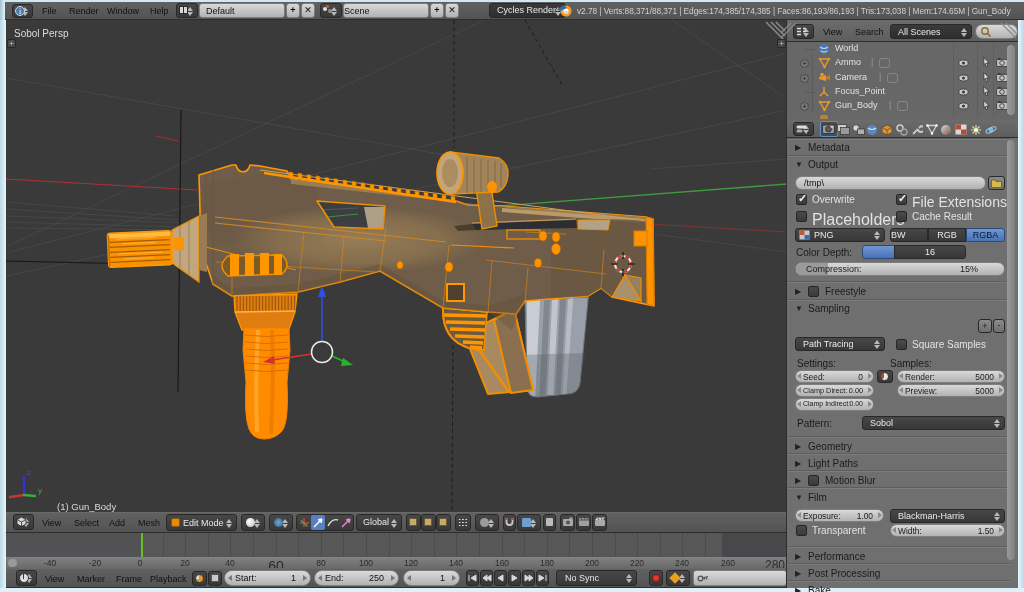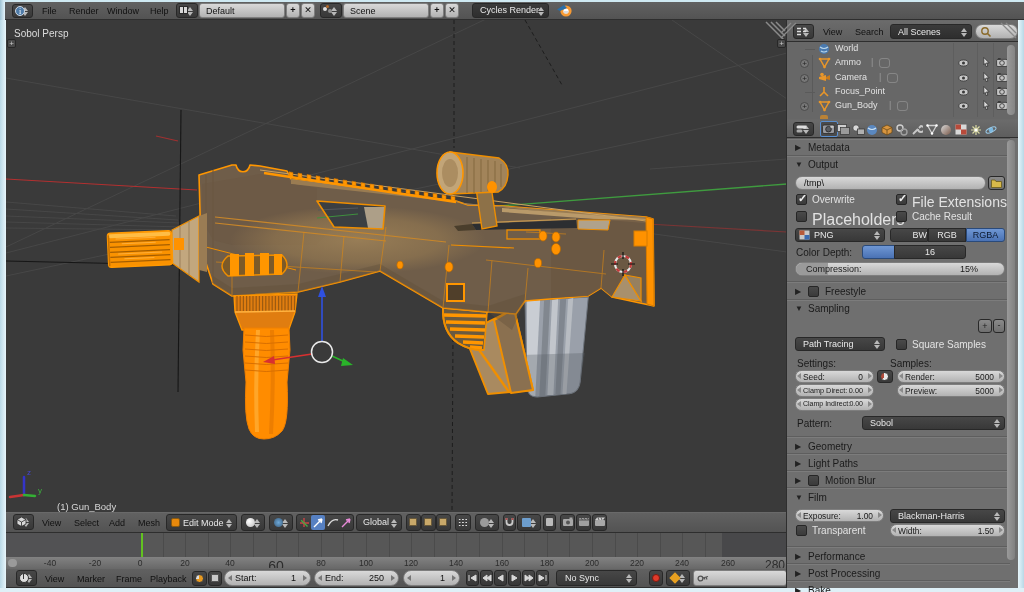--- a/index.html
+++ b/index.html
@@ -37,30 +37,31 @@
 <div class="abs" style="left:183px;top:6px;width:1px;height:8px;background:#2a2a2a"></div>
 <div class="abs pill" style="left:199px;top:3px;width:86px;height:15px;border-radius:3px;line-height:14px;padding-left:6px">Default</div>
 <div class="abs pill" style="left:286px;top:3px;width:14px;height:15px;border-radius:3px;text-align:center;line-height:13px;font-weight:bold">+</div>
 <div class="abs pill" style="left:301px;top:3px;width:14px;height:15px;border-radius:3px;text-align:center;line-height:13px">✕</div>
 <div class="abs btnD" style="left:320px;top:3px;width:22px;height:15px">
       <span class="updn"></span>
     </div>
 <div class="abs" style="left:323px;top:7px;width:4px;height:4px;border-radius:50%;background:#e0e0e0"></div>
 <div class="abs" style="left:328px;top:9px;width:4px;height:4px;border-radius:50%;background:#909090"></div>
 <div class="abs" style="left:326px;top:5px;width:3px;height:3px;border-radius:50%;background:#b46a2a"></div>
-<div class="abs pill" style="left:343px;top:3px;width:86px;height:15px;border-radius:3px;line-height:14px;padding-left:6px">Scene</div>
+<div class="abs pill" style="left:343px;top:3px;width:86px;height:15px;border-radius:3px;line-height:14px;">Scene</div>
 <div class="abs pill" style="left:430px;top:3px;width:14px;height:15px;border-radius:3px;text-align:center;line-height:13px;font-weight:bold">+</div>
 <div class="abs pill" style="left:445px;top:3px;width:14px;height:15px;border-radius:3px;text-align:center;line-height:13px">✕</div>
-<div class="abs btnD" style="left:472px;top:3px;width:77px;height:15px;line-height:13px;padding-left:7px;background:linear-gradient(#3a3a3a,#2e2e2e)">Cycles Render<span class="updn"></span></div>
+<div class="abs btnD" style="left:489px;top:3px;width:77px;height:15px;line-height:13px;padding-left:7px;background:linear-gradient(#3a3a3a,#2e2e2e)">Cycles Render<span class="updn"></span></div>
 <svg class="abs" style="left:557px;top:3px" width="16" height="15" viewBox="0 0 16 15">
 <circle cx="9" cy="8" r="5.6" fill="#f79a33"></circle>
       <circle cx="9" cy="8" r="2.6" fill="#fff"></circle>
 <path d="M0,6.5 L7,2 L10,5 L3,8 Z" fill="#2a6fa8"></path>
       <path d="M9,8 m-2.6,0 a2.6,2.6 0 0 0 5.2,0 Z" fill="#dcdcdc"></path>
 </svg>
+<div class="abs" style="left:577px;top:6px;color:#d0d0d0;font-size:8.3px;letter-spacing:-0.05px;white-space:nowrap">v2.78 | Verts:88,371/88,371 | Edges:174,385/174,385 | Faces:86,193/86,193 | Tris:173,038 | Mem:174.65M | Gun_Body</div>
 <div class="abs" style="left:0;top:20px;width:6px;height:572px;background:linear-gradient(90deg,#b9d8e6,#e8f6fb)"></div>
 <div class="abs" style="left:1018px;top:20px;width:6px;height:572px;background:linear-gradient(90deg,#e8f6fb,#b9d8e6)"></div>
 <div class="abs" style="left:0;top:588px;width:1024px;height:4px;background:#dff0f7"></div>
 <div class="abs" style="left:6px;top:20px;width:781px;height:492px;background:#3a3a3a">
 <svg width="781" height="492" viewBox="0 0 781 492">
 <g stroke="#474747" stroke-width="1" fill="none">
 <path d="M0,58 L514,148"></path>
 <path d="M0,227 L520,-20"></path>
 <path d="M0,233 L781,33"></path>
 <path d="M0,256 L781,90"></path>
@@ -664,21 +665,21 @@
 <div class="abs" style="left:912px;top:211px;color:#e2e2e2;font-size:10px">Cache Result</div>
 <div class="abs btnD" style="left:795px;top:228px;width:90px;height:14px">
       <span class="updn"></span>
     </div>
 <svg class="abs" style="left:799px;top:230px" width="11" height="10" viewBox="0 0 11 10">
       <rect x="0.5" y="0.5" width="10" height="9" fill="#c8c8c8"></rect>
       <rect x="0.5" y="0.5" width="5" height="4.5" fill="#b85a3a"></rect>
       <rect x="5.5" y="5" width="5" height="4.5" fill="#3a6ab0"></rect>
     </svg>
 <div class="abs" style="left:814px;top:230px;color:#e8e8e8;font-size:9px">PNG</div>
-<div class="abs btnD" style="left:890px;top:228px;width:38px;height:14px;border-radius:3px 0 0 3px;text-align:right;line-height:13px">BW</div>
+<div class="abs btnD" style="left:890px;top:228px;width:38px;height:14px;border-radius:3px 0 0 3px;text-align:left;line-height:13px">BW</div>
 <div class="abs btnD" style="left:928px;top:228px;width:38px;height:14px;border-radius:0;text-align:center;line-height:13px">RGB</div>
 <div class="abs" style="left:966px;top:228px;width:39px;height:14px;background:linear-gradient(#6f97d4,#4a72b4);border:1px solid #2a4a7a;border-radius:0 3px 3px 0;text-align:center;line-height:13px;color:#0c1a30;font-size:9px">RGBA</div>
 <div class="abs ph" style="left:796px;top:247px">Color Depth:</div>
 <div class="abs" style="left:862px;top:245px;width:71px;height:14px;background:linear-gradient(#6f97d4,#4a72b4);border:1px solid #2a4a7a;border-radius:3px 0 0 3px;text-align:center;line-height:13px;color:#0c1a30;font-size:9px">8</div>
 <div class="abs btnD" style="left:894px;top:245px;width:72px;height:14px;border-radius:0 3px 3px 0;text-align:center;line-height:13px">16</div>
 <div class="abs pill" style="left:795px;top:262px;width:210px;height:14px;border-radius:7px"></div>
 <div class="abs" style="left:796px;top:263px;width:32px;height:12px;background:#9a9a9a;border-radius:7px 0 0 7px"></div>
 <div class="abs" style="left:806px;top:264px;color:#1a1a1a;font-size:9px">Compression:</div>
 <div class="abs" style="left:960px;top:264px;color:#1a1a1a;font-size:9px">15%</div>
 <div class="abs" style="left:787px;top:281px;width:223px;height:1px;background:#5e5e5e"></div>

